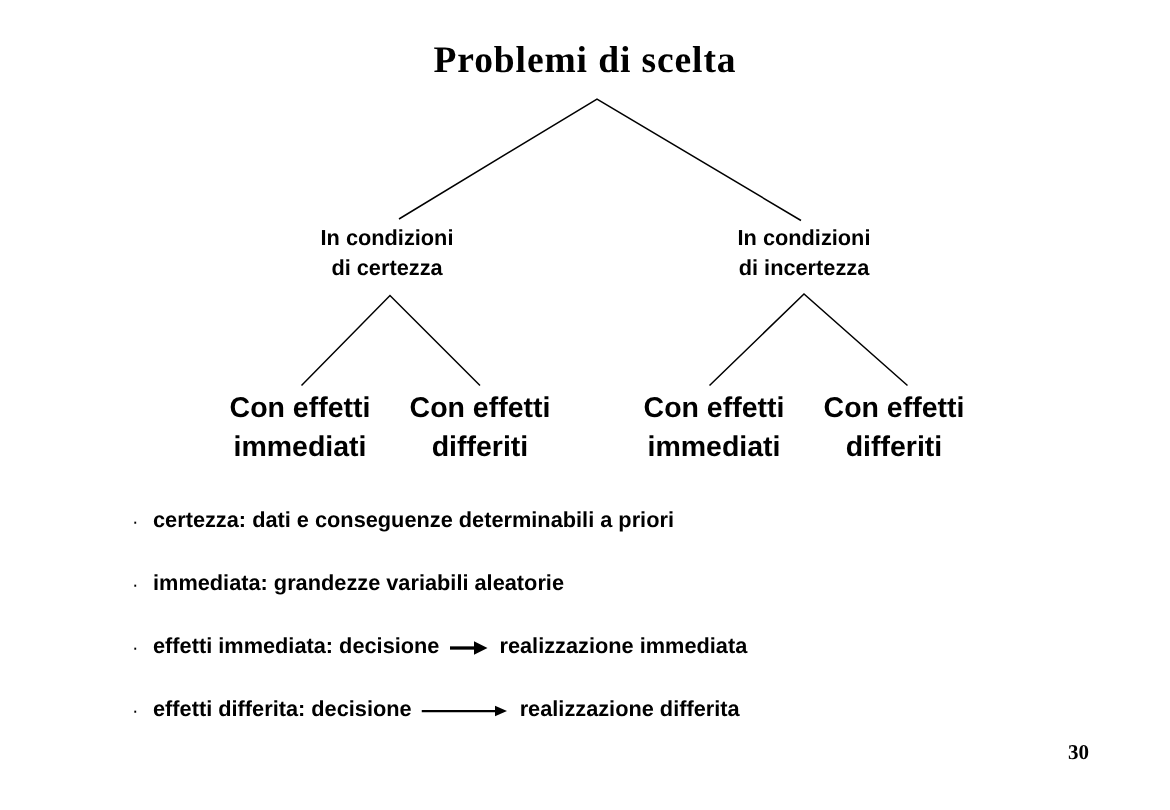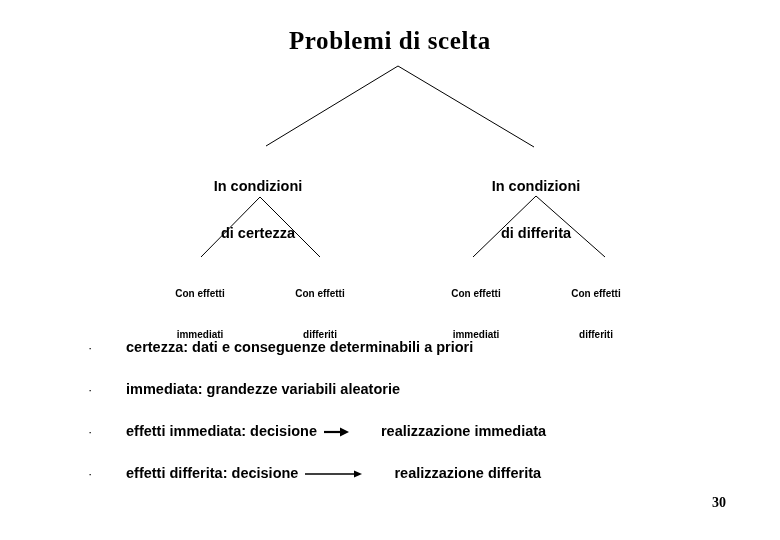--- a/index.html
+++ b/index.html
@@ -54,26 +54,25 @@
     font-weight: bold;
     color: #000000;
     line-height: 1.37;
     white-space: nowrap;
   }
   .node-level2 {
     font-size: 14.5px;
     width: 180px;
   }
   .node-level3 {
-    font-size: 10px;
+    font-size: 19px;
     width: 150px;
   }
   .node-line {
     display: block;
-    margin-top: 27px;
   }
 
   
   .n-certezza     { left: 168px; top: 150px; }
   .n-incertezza   { left: 446px; top: 150px; }
   .l-a            { left: 125px; top: 260px; }
   .l-b            { left: 245px; top: 260px; }
   .l-c            { left: 401px; top: 260px; }
   .l-d            { left: 521px; top: 260px; }
 
@@ -101,21 +100,21 @@
   .bullet-text {
     font-family: "Liberation Sans", sans-serif;
     font-weight: bold;
     font-size: 14.5px;
     line-height: 19px;
     color: #000000;
     white-space: nowrap;
     display: flex;
     align-items: center;
   }
-  .bullet-text .seg { display: inline-block; margin-left: 24px; }
+  .bullet-text .seg { display: inline-block; }
 
   
   .inline-arrow {
     display: inline-block;
     position: relative;
     margin: 0 7px;
     vertical-align: middle;
   }
   .inline-arrow svg { display: block; }
 
@@ -146,21 +145,21 @@
     <polyline points="473,257 536,196 605,257" fill="none" stroke="#000000" stroke-width="1"></polyline>
   </svg>
 
   <div class="node node-level2 n-certezza">
     <span class="node-line">In condizioni</span>
     <span class="node-line">di certezza</span>
   </div>
 
   <div class="node node-level2 n-incertezza">
     <span class="node-line">In condizioni</span>
-    <span class="node-line">di differita</span>
+    <span class="node-line">di incertezza</span>
   </div>
 
   <div class="node node-level3 l-a">
     <span class="node-line">Con effetti</span>
     <span class="node-line">immediati</span>
   </div>
 
   <div class="node node-level3 l-b">
     <span class="node-line">Con effetti</span>
     <span class="node-line">differiti</span>

